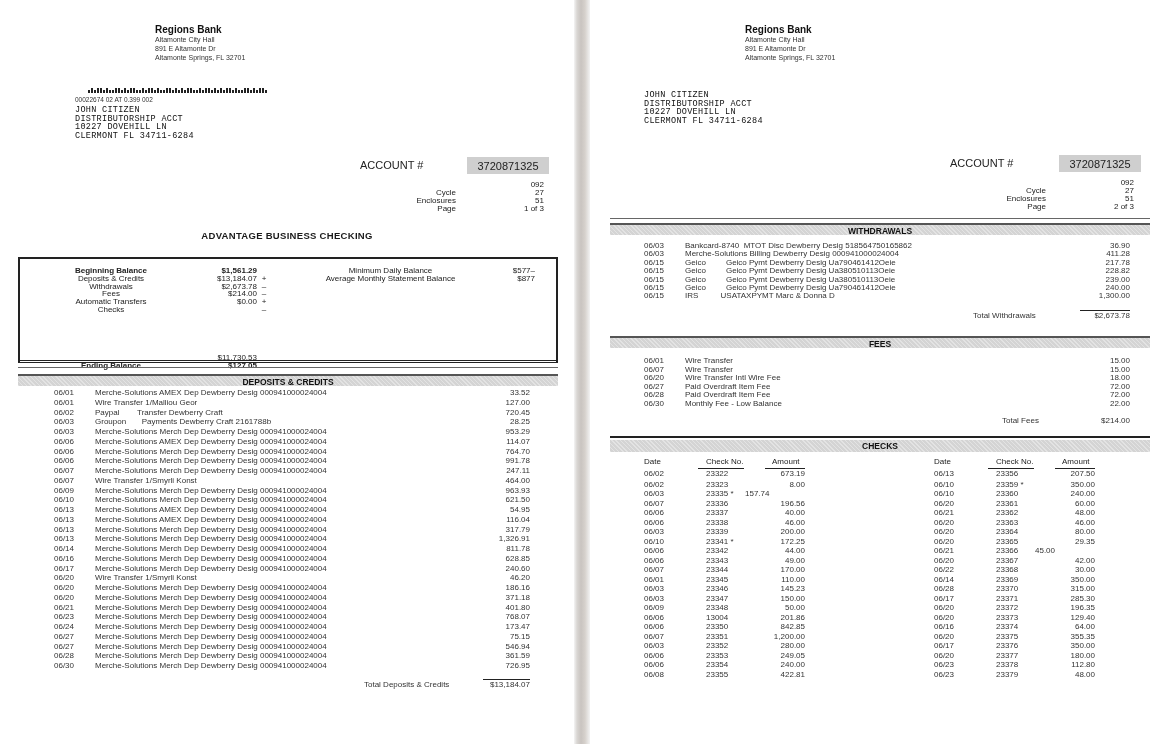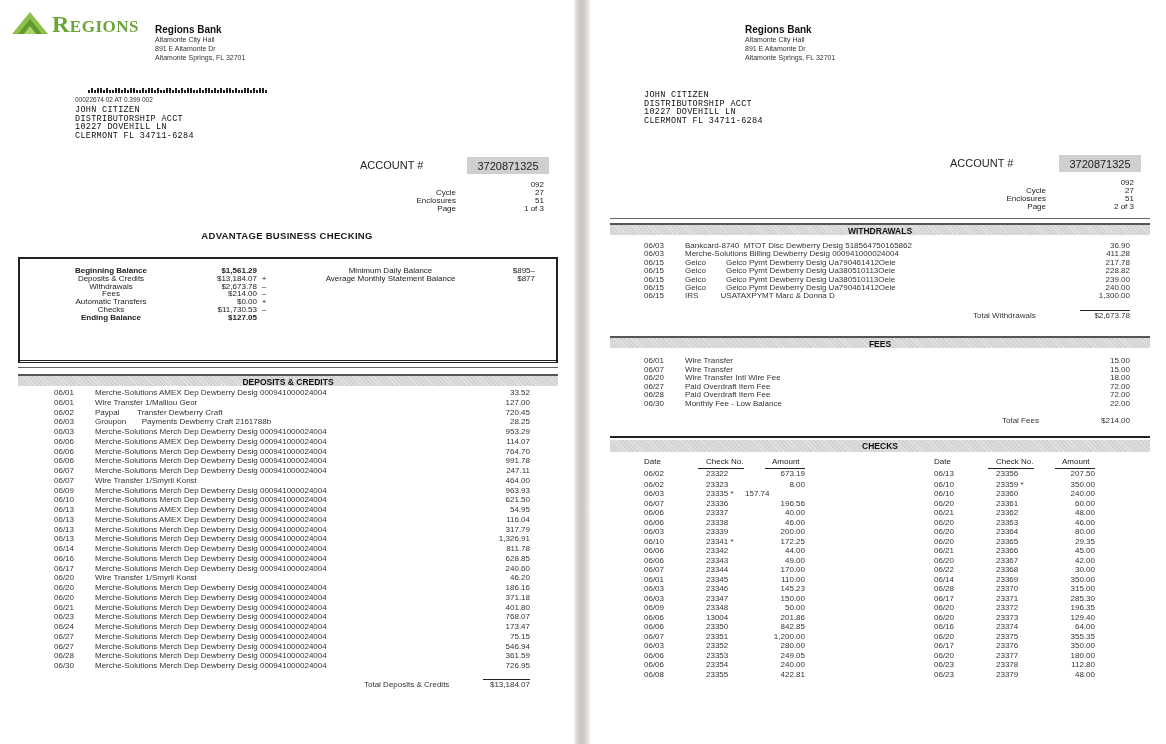--- a/index.html
+++ b/index.html
@@ -61,28 +61,20 @@
 
   .chk-head { font-size: 8px; color: #222; }
   .chk-rule { height: 1px; background: #222; }
   .chk-row { font-size: 8px; line-height: 9.5px; color: #333; white-space: nowrap; }
 </style>
 </head>
 <body>
 
 <div class="page" id="page1">
 
-  <div class="abs logo">
-    <svg width="36" height="22" viewBox="0 0 36 22" style="position:absolute;left:0;top:2px">
-      <polygon points="0,22 18,0 36,22" fill="#8cc04b"></polygon>
-      <polygon points="6,22 18,7 30,22" fill="#5e9a2f"></polygon>
-      <polygon points="12,22 18,14 24,22" fill="#a8d46a"></polygon>
-    </svg>
-    <span class="logo-text">Regions</span>
-  </div>
 
   <div class="abs bank" style="left:155px; top:24px;">
     <div class="name">Regions Bank</div>
     <div>Altamonte City Hall</div>
     <div>891 E Altamonte Dr</div>
     <div>Altamonte Springs, FL 32701</div>
   </div>
 
   <div class="abs barcode" id="barcode">
       <i style="height: 3px;"></i>
@@ -175,21 +167,21 @@
 
   <div class="abs rule" style="left:18px; width:540px; top:257px;"></div>
 
   <div class="abs summary-box" style="left:18px; width:540px; top:259px; height:104px;">
     <div id="summary-rows" style="position:relative; margin-top:8px;">
         <div class="row">
           <span style="width:175px;padding-left:7px;font-weight:bold;">Beginning Balance</span>
           <span style="width:62px;text-align:right;font-weight:bold;">$1,561.29</span>
           <span style="width:14px;text-align:center;"></span>
           <span style="width:224px;padding-left:15px;">Minimum Daily Balance</span>
-          <span style="width:40px;text-align:right;">$895–</span>
+          <span style="width:40px;text-align:right;">$577–</span>
         </div>
         <div class="row">
           <span style="width:175px;padding-left:7px;">Deposits &amp; Credits</span>
           <span style="width:62px;text-align:right;">$13,184.07</span>
           <span style="width:14px;text-align:center;">+</span>
           <span style="width:224px;padding-left:15px;">Average Monthly Statement Balance</span>
           <span style="width:40px;text-align:right;">$877</span>
         </div>
         <div class="row">
           <span style="width:175px;padding-left:7px;">Withdrawals</span>
@@ -201,21 +193,21 @@
           <span style="width:62px;text-align:right;">$214.00</span>
           <span style="width:14px;text-align:center;">–</span>
         </div>
         <div class="row">
           <span style="width:175px;padding-left:7px;">Automatic Transfers</span>
           <span style="width:62px;text-align:right;">$0.00</span>
           <span style="width:14px;text-align:center;">+</span>
         </div>
         <div class="row">
           <span style="width:175px;padding-left:7px;">Checks</span>
-          <span style="width:62px;text-align:right;">$11,730.53</span>
+          <span style="width:62px;text-align:right;margin-top:48px;">$11,730.53</span>
           <span style="width:14px;text-align:center;">–</span>
         </div>
         <div class="row">
           <span style="width:175px;padding-left:7px;font-weight:bold;">Ending Balance</span>
           <span style="width:62px;text-align:right;font-weight:bold;">$127.05</span>
           <span style="width:14px;text-align:center;"></span>
         </div>
       </div>
     <div class="abs" style="left:0; right:0; bottom:0; height:3px; border-top:1px solid #222; border-bottom:1px solid #222;"></div>
   </div>
@@ -657,21 +649,21 @@
         <span style="position:absolute;left:105px;width:60px;text-align:right">80.00</span>
       </div>
       <div class="chk-row" style="position: relative; height: 9.5px;">
         <span style="position:absolute;left:4px">06/20</span>
         <span style="position:absolute;left:66px;white-space:pre">23365</span>
         <span style="position:absolute;left:105px;width:60px;text-align:right">29.35</span>
       </div>
       <div class="chk-row" style="position: relative; height: 9.5px;">
         <span style="position:absolute;left:4px">06/21</span>
         <span style="position:absolute;left:66px;white-space:pre">23366</span>
-        <span style="position:absolute;left:105px;width:60px;text-align:right">45.00</span>
+        <span style="position:absolute;left:105px;width:60px;">45.00</span>
       </div>
       <div class="chk-row" style="position: relative; height: 9.5px;">
         <span style="position:absolute;left:4px">06/20</span>
         <span style="position:absolute;left:66px;white-space:pre">23367</span>
         <span style="position:absolute;left:105px;width:60px;text-align:right">42.00</span>
       </div>
       <div class="chk-row" style="position: relative; height: 9.5px;">
         <span style="position:absolute;left:4px">06/22</span>
         <span style="position:absolute;left:66px;white-space:pre">23368</span>
         <span style="position:absolute;left:105px;width:60px;text-align:right">30.00</span>

